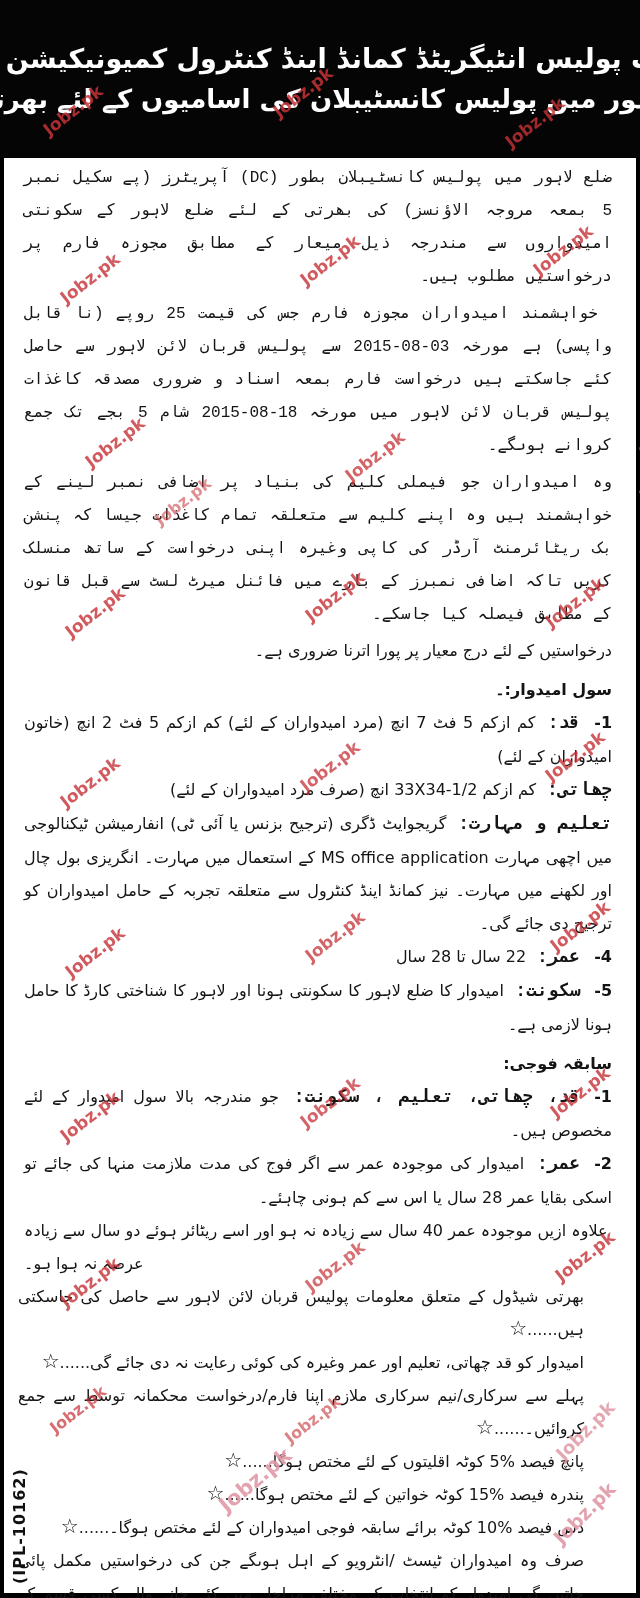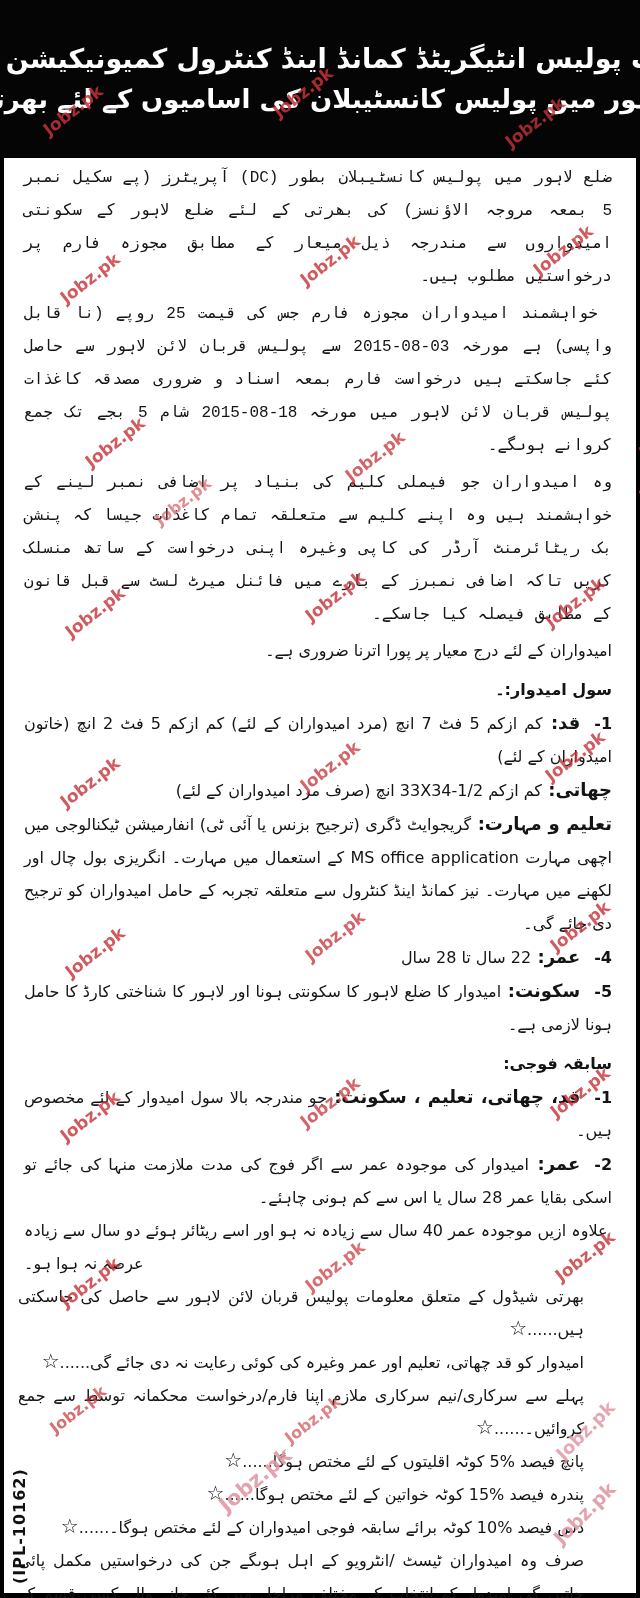--- a/index.html
+++ b/index.html
@@ -14,21 +14,21 @@
   
   .content{position:absolute;top:158px;left:8px;width:620px;z-index:3;
            direction:rtl;color:#141414;font-size:16px;line-height:33px;}
   .para{text-align:justify;text-align-last:right;margin:4px 16px 2px 16px;font-family:Liberation Mono, monospace;}
   .para.indent{text-indent:14px;}
   .single-line{text-align:left;margin:2px 16px;}
   .single-line.right{text-align:right;}
   .sec-heading{font-weight:bold;font-size:16px;margin:6px 16px 0 16px;text-align:right;}
   .item{margin:0 16px 0 16px;text-align:justify;text-align-last:right;}
   .item .num{font-weight:bold;padding-left:14px;}
-  .item .lbl{font-weight:bold;font-size:18px;}
+  .item .lbl{font-weight:bold;font-size:18px;font-family:Liberation Mono, monospace;}
   .extra-line{margin:0 16px;text-align:left;}
   
   .note-item{margin:0 44px 0 10px;text-align:justify;text-align-last:right;}
   .note-item .leader{letter-spacing:1px;color:#222;}
   .note-item .star{font-size:20px;line-height:1;color:#111;}
   
   .ipl{position:absolute;left:10px;top:1584px;transform-origin:0 0;transform:rotate(-90deg);
        font-weight:bold;font-size:16px;letter-spacing:1px;color:#111;white-space:nowrap;z-index:4;
        font-family:"DejaVu Sans","Liberation Sans",sans-serif;direction:ltr;}
   
@@ -43,21 +43,21 @@
 
   <div class="header">
     <div class="h-line1">پنجاب پولیس انٹیگریٹڈ کمانڈ اینڈ کنٹرول کمیونیکیشن سنٹر</div>
     <div class="h-line2">لاہور میں پولیس کانسٹیبلان کی اسامیوں کے لئے بھرتی</div>
   </div>
 
   <div class="content">
     <div class="para">ضلع لاہور میں پولیس کانسٹیبلان بطور (DC) آپریٹرز (پے سکیل نمبر 5 بمعہ مروجہ الاؤنسز) کی بھرتی کے لئے ضلع لاہور کے سکونتی امیدواروں سے مندرجہ ذیل میعار کے مطابق مجوزہ فارم پر درخواستیں مطلوب ہیں۔</div>
     <div class="para indent">خواہشمند امیدواران مجوزہ فارم جس کی قیمت 25 روپے (نا قابل واپسی) ہے مورخہ 03-08-2015 سے پولیس قربان لائن لاہور سے حاصل کئے جاسکتے ہیں درخواست فارم بمعہ اسناد و ضروری مصدقہ کاغذات پولیس قربان لائن لاہور میں مورخہ 18-08-2015 شام 5 بجے تک جمع کروانے ہوںگے۔</div>
     <div class="para">وہ امیدواران جو فیملی کلیم کی بنیاد پر اضافی نمبر لینے کے خواہشمند ہیں وہ اپنے کلیم سے متعلقہ تمام کاغذات جیسا کہ پنشن بک ریٹائرمنٹ آرڈر کی کاپی وغیرہ اپنی درخواست کے ساتھ منسلک کریں تاکہ اضافی نمبرز کے بارے میں فائنل میرٹ لسٹ سے قبل قانون کے مطابق فیصلہ کیا جاسکے۔</div>
-    <div class="single-line right">امیدواران کے لئے درج معیار پر پورا اترنا ضروری ہے۔</div>
+    <div class="single-line right">درخواستیں کے لئے درج معیار پر پورا اترنا ضروری ہے۔</div>
 
     <div class="sec-heading">سول امیدوار:۔</div>
     <div id="civil-list">
         <div class="item"><span class="num">1-</span><span class="lbl">قد: </span><span>کم ازکم 5 فٹ 7 انچ (مرد امیدواران کے لئے) کم ازکم 5 فٹ 2 انچ (خاتون امیدواران کے لئے)</span></div>
         <div class="item"><span class="lbl">چھاتی: </span><span>کم ازکم 33X34-1/2 انچ (صرف مرد امیدواران کے لئے)</span></div>
         <div class="item"><span class="lbl">تعلیم و مہارت: </span><span>گریجوایٹ ڈگری (ترجیح بزنس یا آئی ٹی) انفارمیشن ٹیکنالوجی میں اچھی مہارت MS office application کے استعمال میں مہارت۔ انگریزی بول چال اور لکھنے میں مہارت۔ نیز کمانڈ اینڈ کنٹرول سے متعلقہ تجربہ کے حامل امیدواران کو ترجیح دی جائے گی۔</span></div>
         <div class="item"><span class="num">4-</span><span class="lbl">عمر: </span><span>22 سال تا 28 سال</span></div>
         <div class="item"><span class="num">5-</span><span class="lbl">سکونت: </span><span>امیدوار کا ضلع لاہور کا سکونتی ہونا اور لاہور کا شناختی کارڈ کا حامل ہونا لازمی ہے۔</span></div>
       </div>
 

